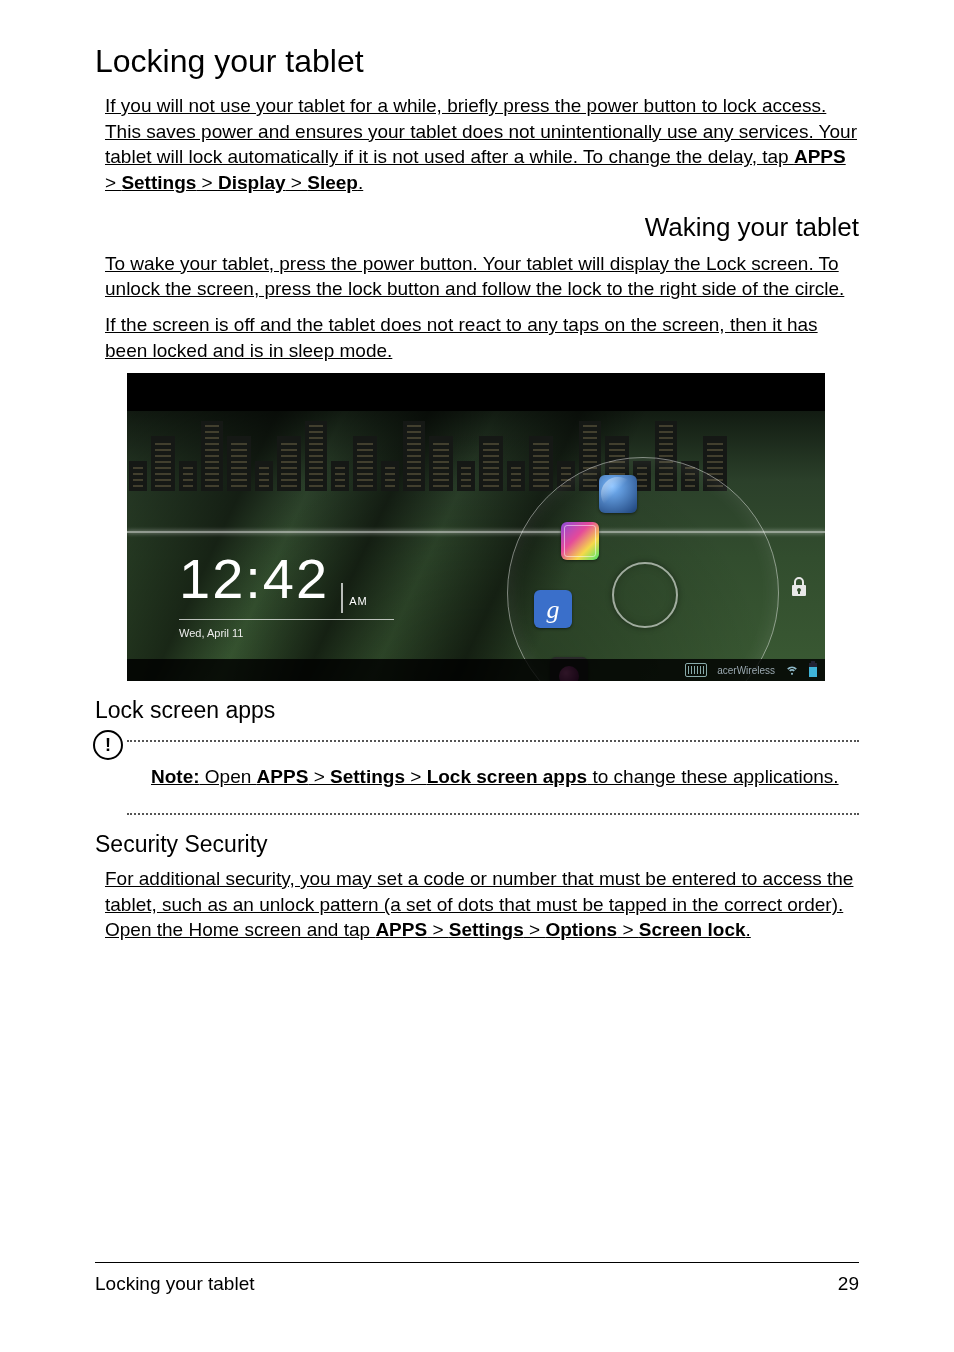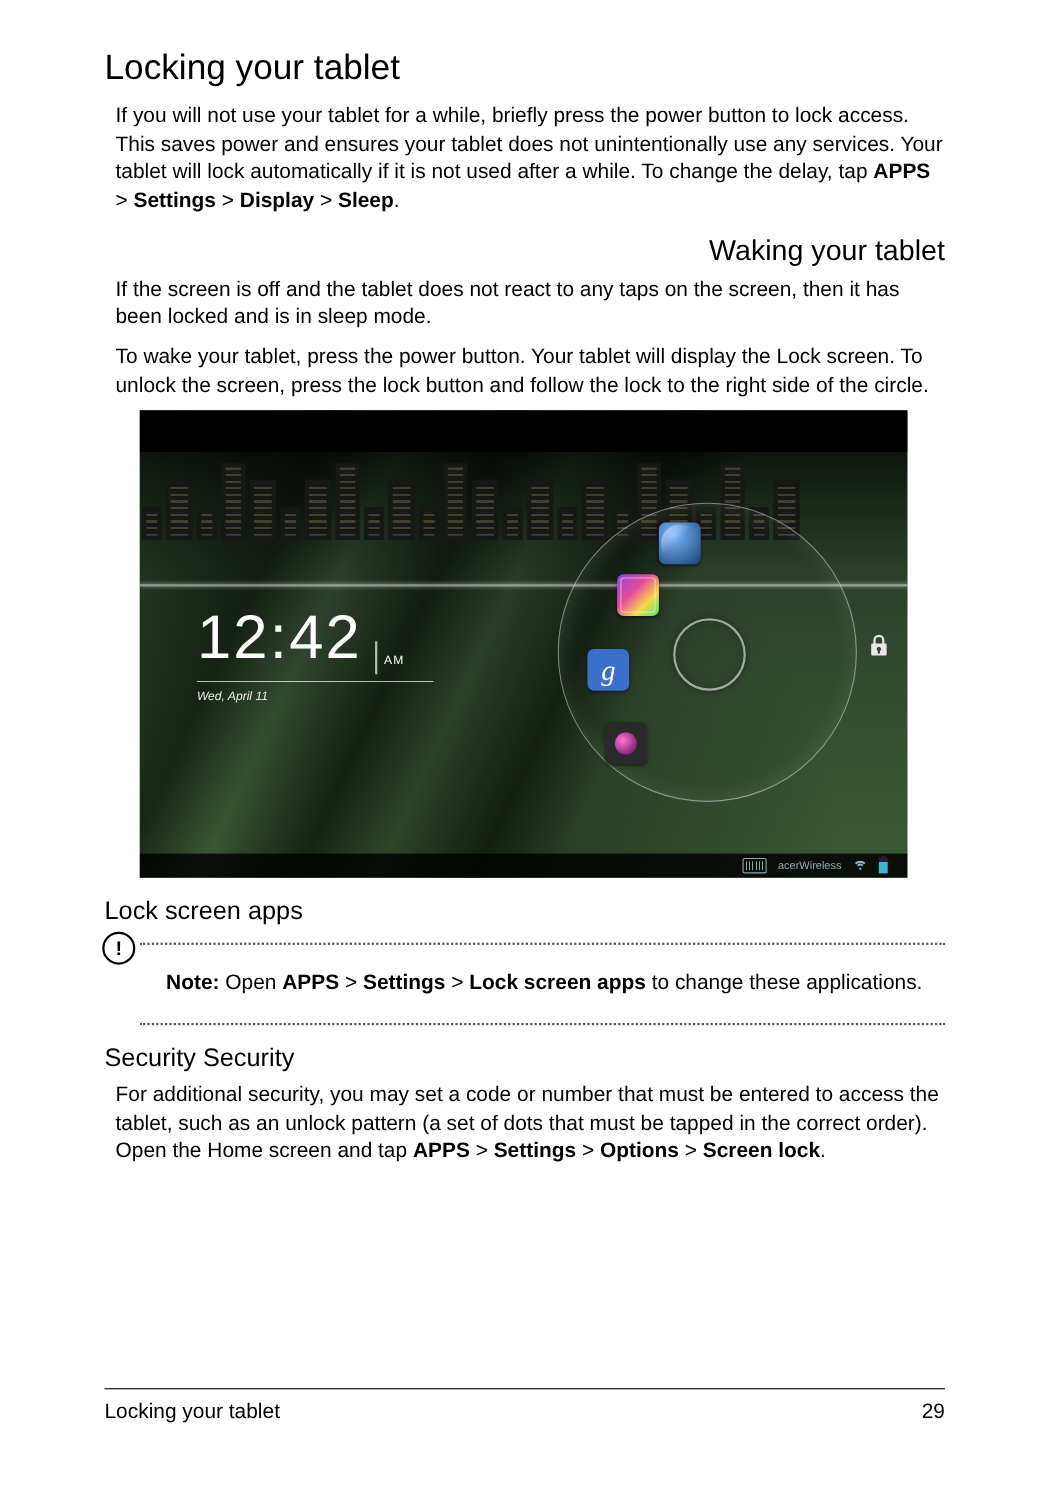--- a/index.html
+++ b/index.html
@@ -29,20 +29,21 @@
     margin: 14px 0 6px 0;
     text-align: right;
   }
   h3 {
     font-weight: normal;
     font-size: 23px;
     margin: 14px 0 6px 0;
   }
   p {
     margin: 6px 0 10px 10px;
+    text-decoration: underline;
   }
   .bold { font-weight: bold; }
 
   
   .note-block {
     margin: 14px 0 14px 32px;
     position: relative;
     padding: 6px 0 6px 8px;
     border-top: 2px dotted #555;
     border-bottom: 2px dotted #555;
@@ -74,21 +75,21 @@
     padding-top: 8px;
     display: flex;
     justify-content: space-between;
     font-size: 19px;
   }
 
   
   .figure {
     margin: 10px 0 10px 32px;
     width: 698px;
-    height: 425px;
+    height: 308px;
     position: relative;
     background: linear-gradient(to bottom, #0e1512 0%, #111a12 8%, #0d140d 8%, #2b402a 35%, #324d2e 60%, #3a5a33 100%);
     overflow: hidden;
     font-family: "Helvetica Neue", Arial, sans-serif;
   }
   .figure::before {
     
     content: "";
     position: absolute;
     inset: 0;
@@ -143,21 +144,20 @@
   }
   .clock-divider {
     border-top: 1px solid rgba(255,255,255,0.7);
     margin-top: 2px;
     width: 215px;
   }
   .clock-date {
     font-size: 11px;
     margin-top: 6px;
     color: #eee;
-    font-style: italic;
   }
 
   .ring {
     position: absolute;
     left: 380px; top: 84px;
     width: 270px; height: 270px;
     border-radius: 50%;
     border: 1.5px solid rgba(255,255,255,0.45);
     box-shadow: inset 0 0 20px rgba(255,255,255,0.1);
   }
@@ -192,21 +192,21 @@
        background:radial-gradient(circle at 35% 35%, #ff74d6, #5b0755);}
   .status-bar {
     position: absolute;
     left: 0; right: 0; bottom: 0;
     height: 22px;
     background: rgba(0,0,0,0.82);
     display: flex;
     align-items: center;
     justify-content: flex-end;
     gap: 10px;
-    padding: 0 18px;
+    padding: 0 8px;
     color: #9aa8b0;
     font-size: 10px;
   }
   .kbd-icon {
     display:inline-block; width:20px; height:12px;
     border:1px solid #8aa; border-radius:2px;
     position:relative;
   }
   .kbd-icon::before{content:""; position:absolute; inset:2px;
     background:repeating-linear-gradient(90deg,#8aa 0 1px, transparent 1px 3px);}
@@ -225,22 +225,22 @@
 
 <div class="page">
   <h1>Locking your tablet</h1>
 
   <p>
     <span>If you will not use your tablet for a while, briefly press the power button to lock access. This saves power and ensures your tablet does not unintentionally use any services. Your tablet will lock automatically if it is not used after a while. To change the delay, tap </span>
     <span class="bold">APPS</span><span> &gt; </span><span class="bold">Settings</span><span> &gt; </span><span class="bold">Display</span><span> &gt; </span><span class="bold">Sleep</span><span>.</span>
   </p>
 
   <h2>Waking your tablet</h2>
+  <p>To wake your tablet, press the power button. Your tablet will display the Lock screen. To unlock the screen, press the lock button and follow the lock to the right side of the circle.</p>
   <p>If the screen is off and the tablet does not react to any taps on the screen, then it has been locked and is in sleep mode.</p>
-  <p>To wake your tablet, press the power button. Your tablet will display the Lock screen. To unlock the screen, press the lock button and follow the lock to the right side of the circle.</p>
 
   <div class="figure">
     <div class="sky-top"></div>
     <div class="buildings">
       <div class="bld small"></div>
         <div class="bld med"></div>
         <div class="bld small"></div>
       <div class="bld tall"></div>
         <div class="bld med"></div>
         <div class="bld small"></div>

